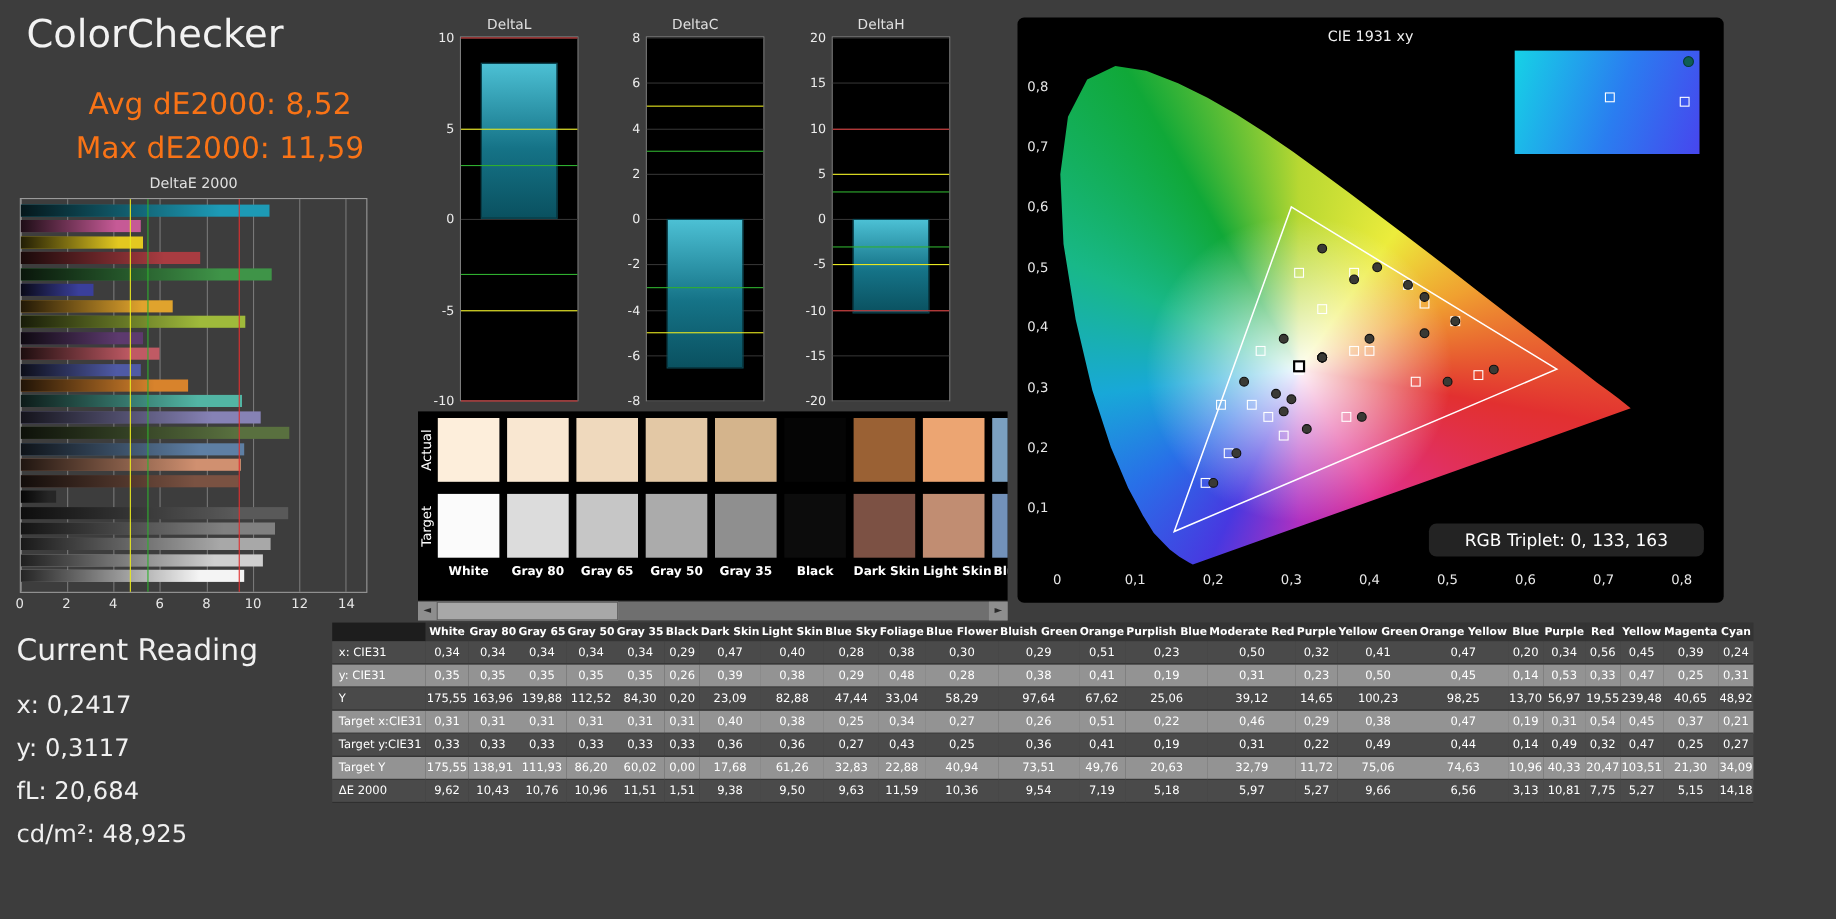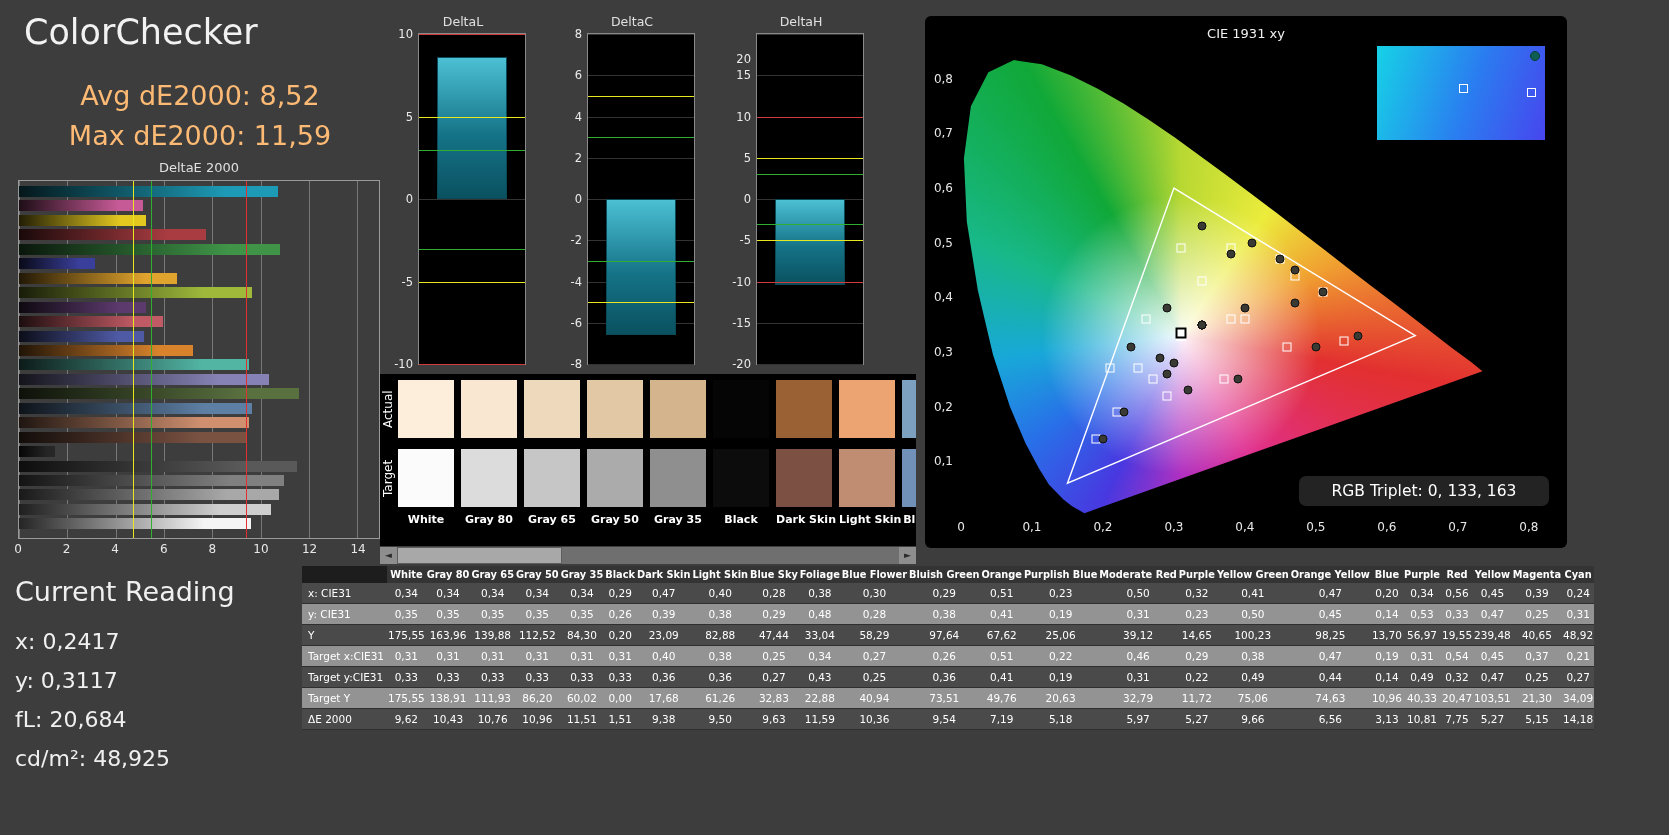--- a/index.html
+++ b/index.html
@@ -1,24 +1,24 @@
 <!DOCTYPE html>
 <html><head>
 <meta charset="utf-8">
 <style>
   html,body{margin:0;padding:0;background:#3d3d3d;}
   .app{position:relative;width:1669px;height:835px;background:#3d3d3d;overflow:hidden;
        font-family:"DejaVu Sans","Liberation Sans",sans-serif;}
 
   
   .page-title{position:absolute;left:24px;top:12px;font-size:35px;color:#f2f2f2;}
-  .avgmax{position:absolute;left:0;top:76px;width:400px;text-align:center;color:#fdba74;}
+  .avgmax{position:absolute;left:0;top:76px;width:400px;text-align:center;color:#f97316;}
   .avgmax div{font-size:27px;line-height:40px;}
 
-  .de-chart{position:absolute;left:18px;top:160px;width:362px;}
+  .de-chart{position:absolute;left:18px;top:160px;width:316px;}
   .de-title{text-align:center;font-size:13px;color:#e0e0e0;height:20px;}
   .de-plot{position:relative;height:357px;border:1px solid #9a9a9a;}
   .de-grid{position:absolute;top:0;bottom:0;width:1px;background:#787878;}
   .de-bar{position:absolute;left:0;height:11px;z-index:2;
           background-image:linear-gradient(90deg,rgba(0,0,0,.85),rgba(0,0,0,0) 80%);}
   .de-ref{position:absolute;top:0;bottom:0;width:1px;z-index:3;}
   .de-xaxis{position:relative;height:18px;margin-top:3px;}
   .de-xlabel{position:absolute;transform:translateX(-50%);font-size:12px;color:#e8e8e8;}
 
   .current{position:absolute;left:15px;top:576px;color:#f0f0f0;}
@@ -215,21 +215,21 @@
         <div class="vref" style="top: 31.25%; background: rgb(47, 174, 47);"></div>
         <div class="vref" style="top: 68.75%; background: rgb(47, 174, 47);"></div>
         <div class="vref" style="top: 81.25%; background: rgb(232, 232, 32);"></div>
         <div class="vbar" style="top: 50%; height: 41.25%;"></div>
       </div>
   </div>
   <div class="vchart dh">
     <div class="vtitle">DeltaH</div>
     <div class="vplot">
         <div class="vgrid" style="top: 0%;"></div>
-        <div class="vtick" style="top: 0%; margin-top: 25px;">20</div>
+        <div class="vtick" style="top: 0%;">20</div>
         <div class="vgrid" style="top: 12.5%;"></div>
         <div class="vtick" style="top: 12.5%;">15</div>
         <div class="vgrid" style="top: 25%;"></div>
         <div class="vtick" style="top: 25%;">10</div>
         <div class="vgrid" style="top: 37.5%;"></div>
         <div class="vtick" style="top: 37.5%;">5</div>
         <div class="vgrid" style="top: 50%;"></div>
         <div class="vtick" style="top: 50%;">0</div>
         <div class="vgrid" style="top: 62.5%;"></div>
         <div class="vtick" style="top: 62.5%;">-5</div>

